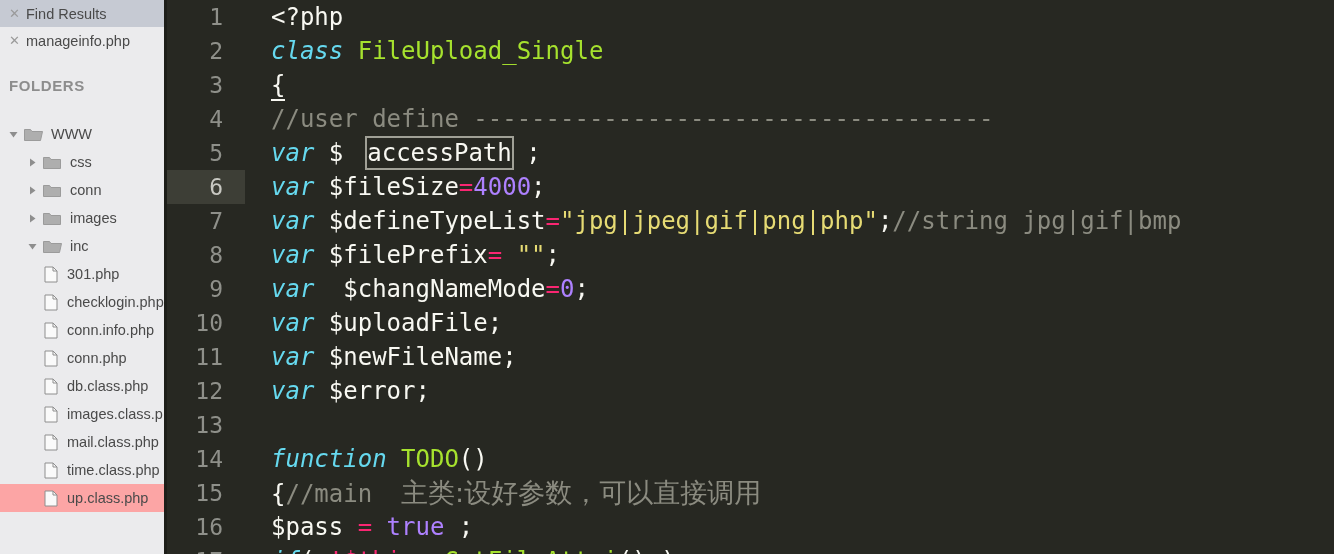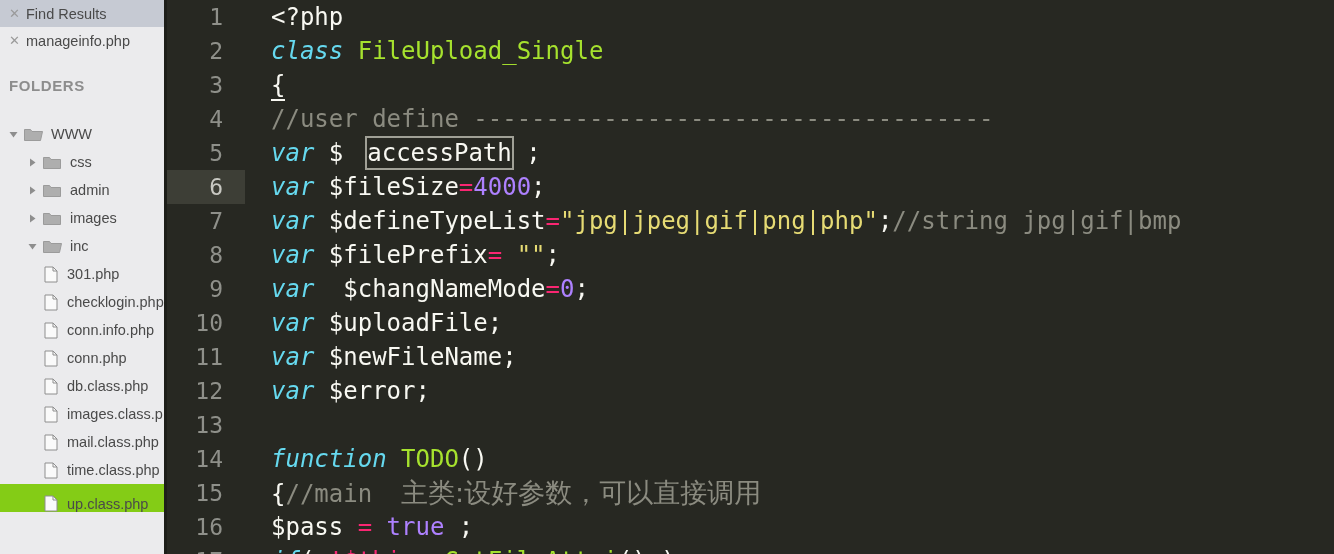--- a/index.html
+++ b/index.html
@@ -49,21 +49,21 @@
   }
   .tree{margin-top:24px;}
   .row{
     height:28px;
     display:flex;align-items:center;
     font-size:14.5px;
     color:#4a4a4a;
     white-space:nowrap;
     box-sizing:border-box;
   }
-  .row.selected{background:#84cc16;align-items:flex-end;}
+  .row.selected{background:#fca5a5;}
   .tw{
     width:14px;flex:0 0 14px;
     display:flex;align-items:center;justify-content:center;
     color:#8e8e8e;
   }
   .tw svg{display:block;}
   .folder-ico{
     width:20px;flex:0 0 20px;margin-right:7px;
     display:flex;align-items:center;
   }
@@ -171,21 +171,21 @@
           <span class="tw">
             <svg width="9" height="9" viewBox="0 0 9 9">
               <path d="M2 0.5 L7.5 4.5 L2 8.5 Z" fill="#8e8e8e"></path>
             </svg>
           </span>
           <span class="folder-ico" style="margin-left: 4px;">
             <svg width="19" height="15" viewBox="0 0 19 15">
               <path d="M0.5 13.5 L0.5 2.5 L6.5 2.5 L8 4.5 L17.5 4.5 L17.5 13.5 Z" fill="#aeaeae" stroke="#9b9b9b"></path>
             </svg>
           </span>
-          <span class="nm">admin</span>
+          <span class="nm">conn</span>
         </div>
         <div class="row">
           <span style="flex: 0 0 25px;"></span>
           <span class="tw">
             <svg width="9" height="9" viewBox="0 0 9 9">
               <path d="M2 0.5 L7.5 4.5 L2 8.5 Z" fill="#8e8e8e"></path>
             </svg>
           </span>
           <span class="folder-ico" style="margin-left: 4px;">
             <svg width="19" height="15" viewBox="0 0 19 15">

